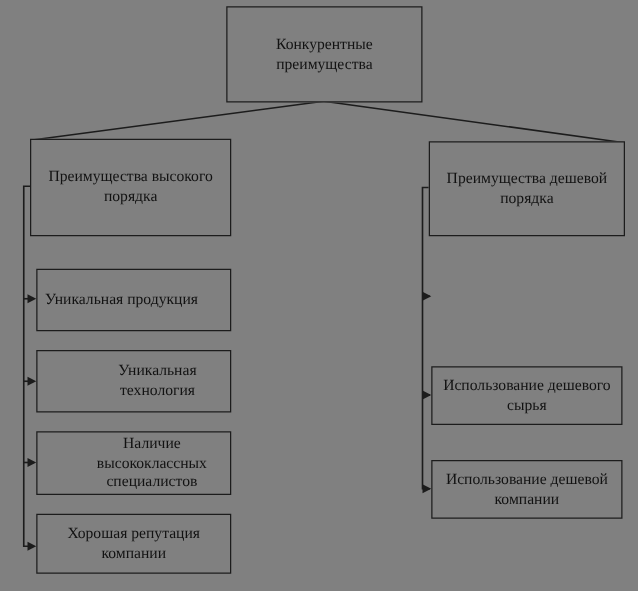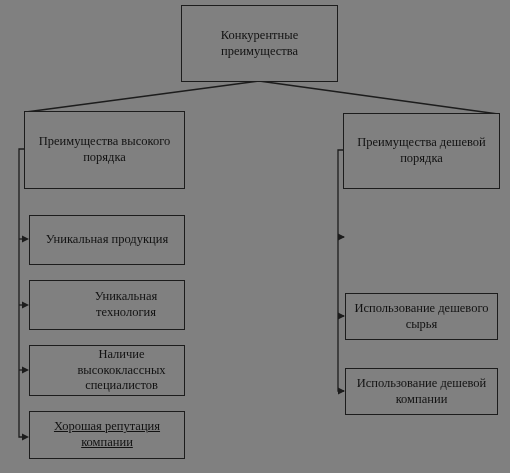--- a/index.html
+++ b/index.html
@@ -26,21 +26,20 @@
     height: 473px;
     pointer-events: none;
   }
   .node {
     position: absolute;
     box-sizing: border-box;
     background: #808080;
     border: 1px solid #1c1c1c;
     display: flex;
     align-items: center;
-    justify-content: center;
     text-align: center;
     color: #121212;
     font-size: 12.5px;
     line-height: 1.25;
     padding: 2px 6px;
   }
   .node.root {
     left: 181px;
     top: 5px;
     width: 157px;
@@ -62,21 +61,21 @@
     left: 29px;
     width: 156px;
   }
   .node.leaf-right {
     left: 345px;
     width: 153px;
   }
   .node.l1 { top: 215px; height: 50px; }
   .node.l2 { top: 280px; height: 50px; padding-left: 44px; }
   .node.l3 { top: 345px; height: 51px; padding-left: 35px; }
-  .node.l4 { top: 411px; height: 48px; text-decoration: underline; }
+  .node.l4 { top: 411px; height: 48px; }
   .node.r1 { top: 215px; height: 44px; }
   .node.r2 { top: 293px; height: 47px; }
   .node.r3 { top: 368px; height: 47px; }
 </style>
 </head>
 <body>
 
 <div id="diagram">
 
   <svg id="connectors" viewBox="0 0 510 473" xmlns="http://www.w3.org/2000/svg">

